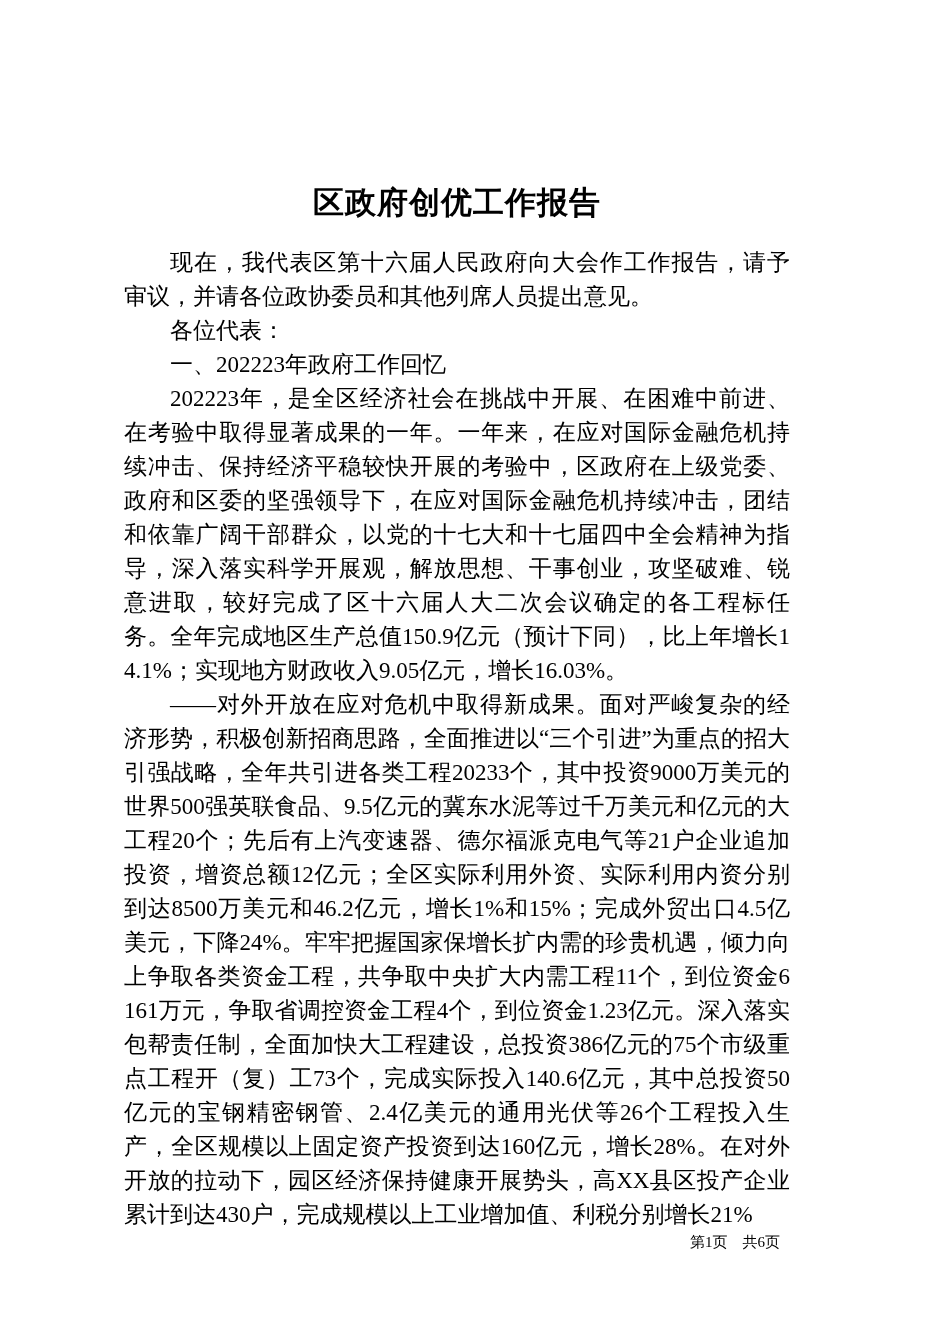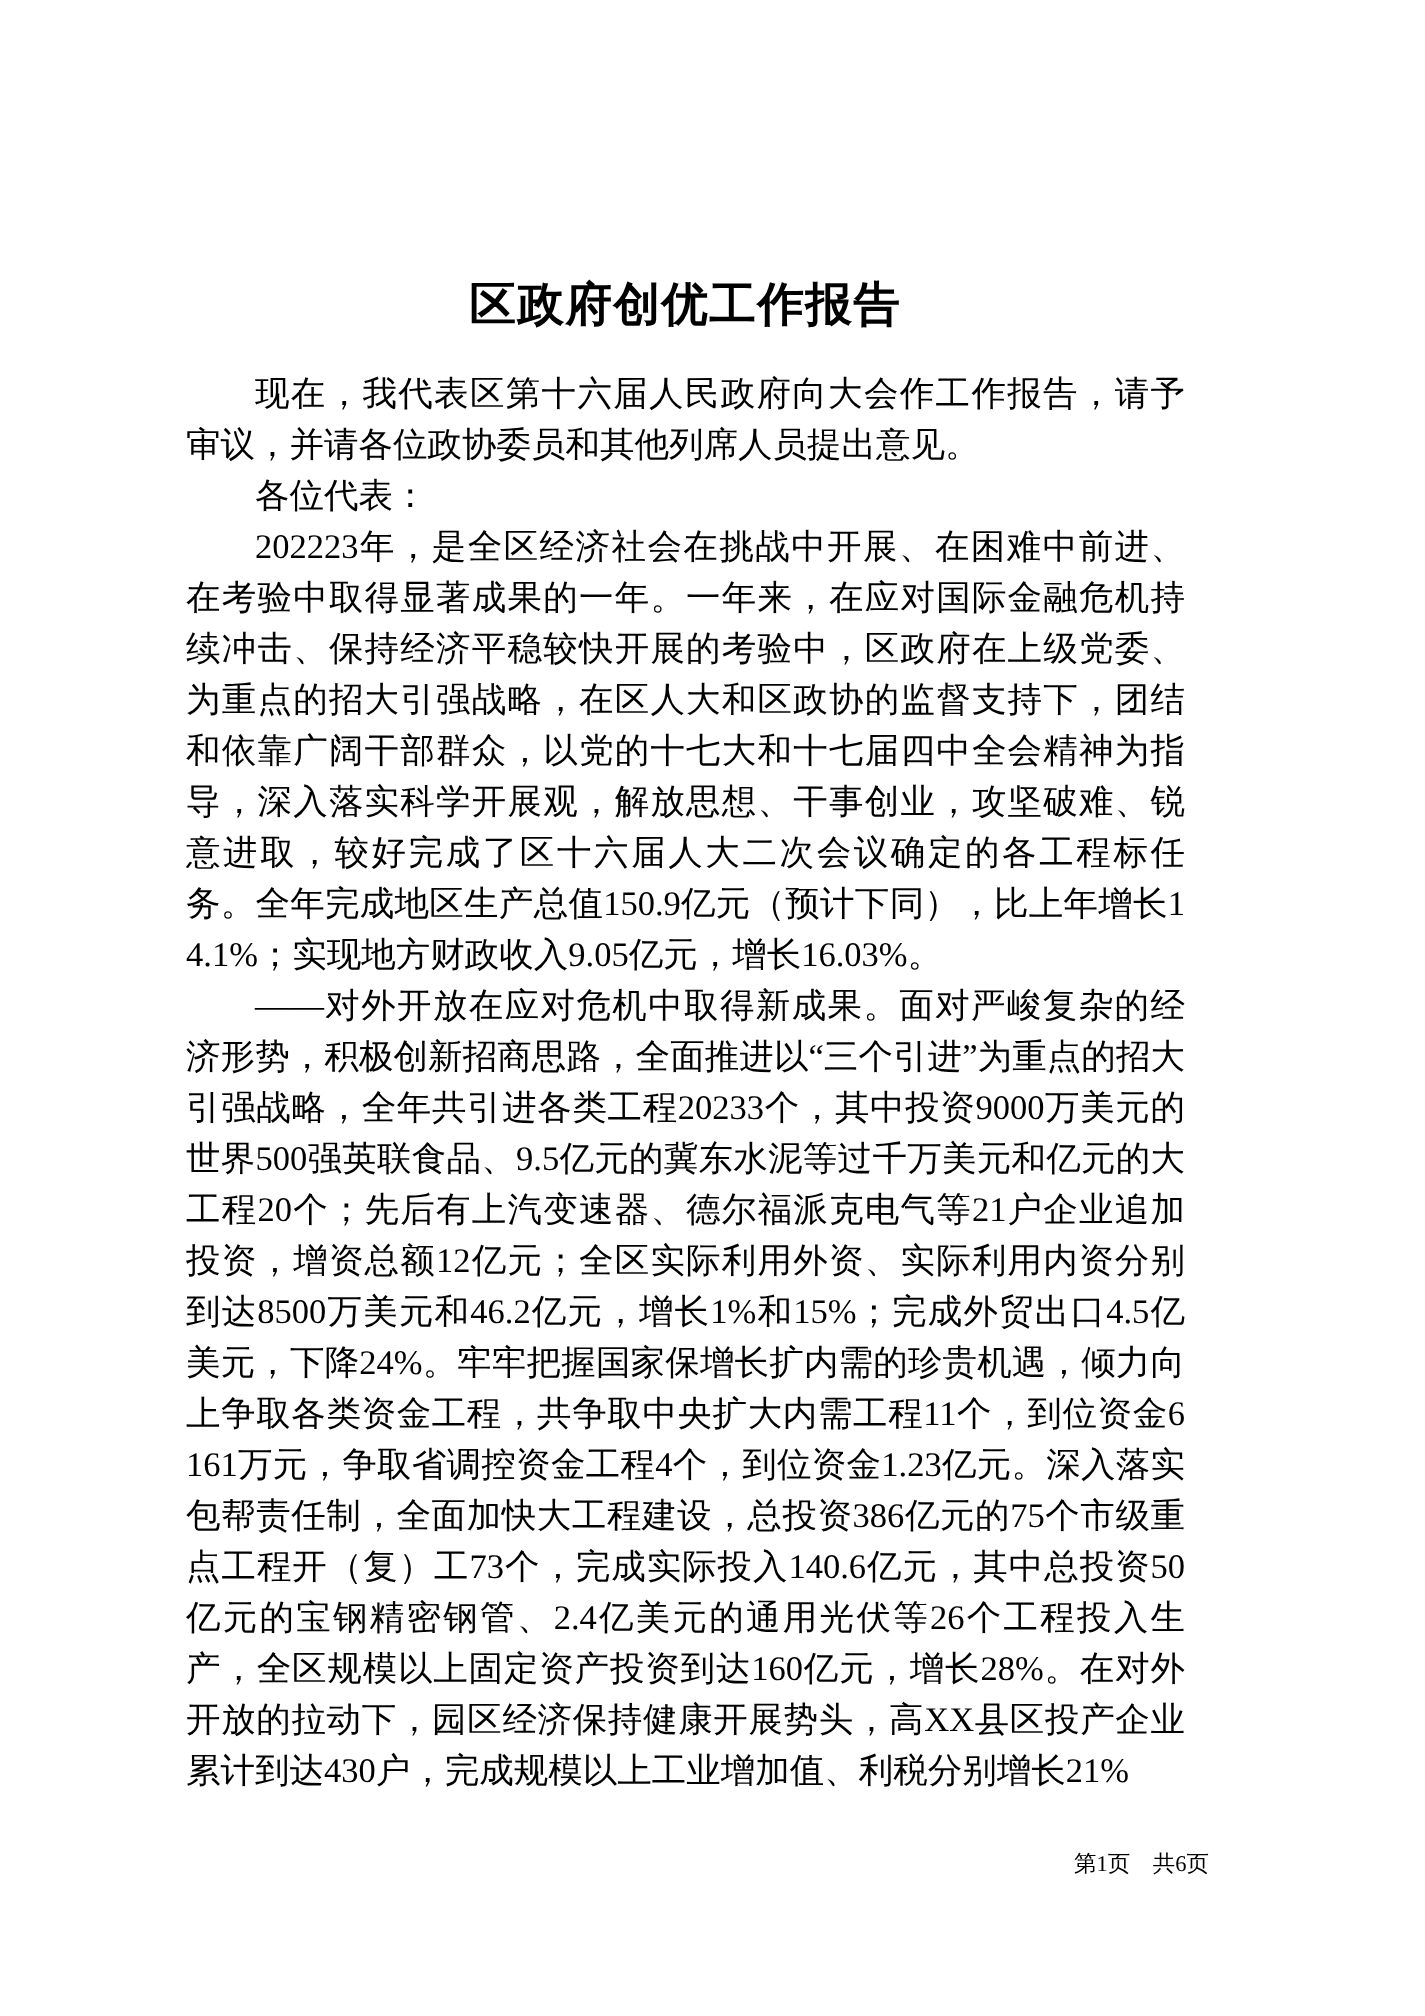--- a/index.html
+++ b/index.html
@@ -29,36 +29,37 @@
   .doc-body p {
     margin: 0;
     font-size: 23px;
     line-height: 34px;
     text-align: justify;
     text-indent: 2em;
     word-break: break-all;
   }
   .page-footer {
     position: absolute;
-    right: 104px;
+    right: 130px;
     bottom: 92px;
     font-size: 15px;
     color: #000000;
     font-family: "Liberation Serif", "DejaVu Serif", serif;
   }
 </style>
 </head>
 <body>
 
 <div class="page">
 
   <h1 class="doc-title">区政府创优工作报告</h1>
 
   <div class="doc-body">
     <p>现在，我代表区第十六届人民政府向大会作工作报告，请予审议，并请各位政协委员和其他列席人员提出意见。</p>
     <p>各位代表：</p>
-    <p>202223年，是全区经济社会在挑战中开展、在困难中前进、在考验中取得显著成果的一年。一年来，在应对国际金融危机持续冲击、保持经济平稳较快开展的考验中，区政府在上级党委、为重点的招大引强战略，在区人大和区政协的监督支持下，团结和依靠广阔干部群众，以党的十七大和十七届四中全会精神为指导，深入落实科学开展观，解放思想、干事创业，攻坚破难、锐意进取，较好完成了区十六届人大二次会议确定的各工程标任务。全年完成地区生产总值150.9亿元（预计下同），比上年增长14.1%；实现地方财政收入9.05亿元，增长16.03%。</p>
+    <p>一、202223年政府工作回忆</p>
+    <p>202223年，是全区经济社会在挑战中开展、在困难中前进、在考验中取得显著成果的一年。一年来，在应对国际金融危机持续冲击、保持经济平稳较快开展的考验中，区政府在上级党委、政府和区委的坚强领导下，在应对国际金融危机持续冲击，团结和依靠广阔干部群众，以党的十七大和十七届四中全会精神为指导，深入落实科学开展观，解放思想、干事创业，攻坚破难、锐意进取，较好完成了区十六届人大二次会议确定的各工程标任务。全年完成地区生产总值150.9亿元（预计下同），比上年增长14.1%；实现地方财政收入9.05亿元，增长16.03%。</p>
     <p>——对外开放在应对危机中取得新成果。面对严峻复杂的经济形势，积极创新招商思路，全面推进以“三个引进”为重点的招大引强战略，全年共引进各类工程20233个，其中投资9000万美元的世界500强英联食品、9.5亿元的冀东水泥等过千万美元和亿元的大工程20个；先后有上汽变速器、德尔福派克电气等21户企业追加投资，增资总额12亿元；全区实际利用外资、实际利用内资分别到达8500万美元和46.2亿元，增长1%和15%；完成外贸出口4.5亿美元，下降24%。牢牢把握国家保增长扩内需的珍贵机遇，倾力向上争取各类资金工程，共争取中央扩大内需工程11个，到位资金6161万元，争取省调控资金工程4个，到位资金1.23亿元。深入落实包帮责任制，全面加快大工程建设，总投资386亿元的75个市级重点工程开（复）工73个，完成实际投入140.6亿元，其中总投资50亿元的宝钢精密钢管、2.4亿美元的通用光伏等26个工程投入生产，全区规模以上固定资产投资到达160亿元，增长28%。在对外开放的拉动下，园区经济保持健康开展势头，高XX县区投产企业累计到达430户，完成规模以上工业增加值、利税分别增长21%</p>
   </div>
 
   <div class="page-footer">第1页　共6页</div>
 
 </div>
 
 </body></html>

